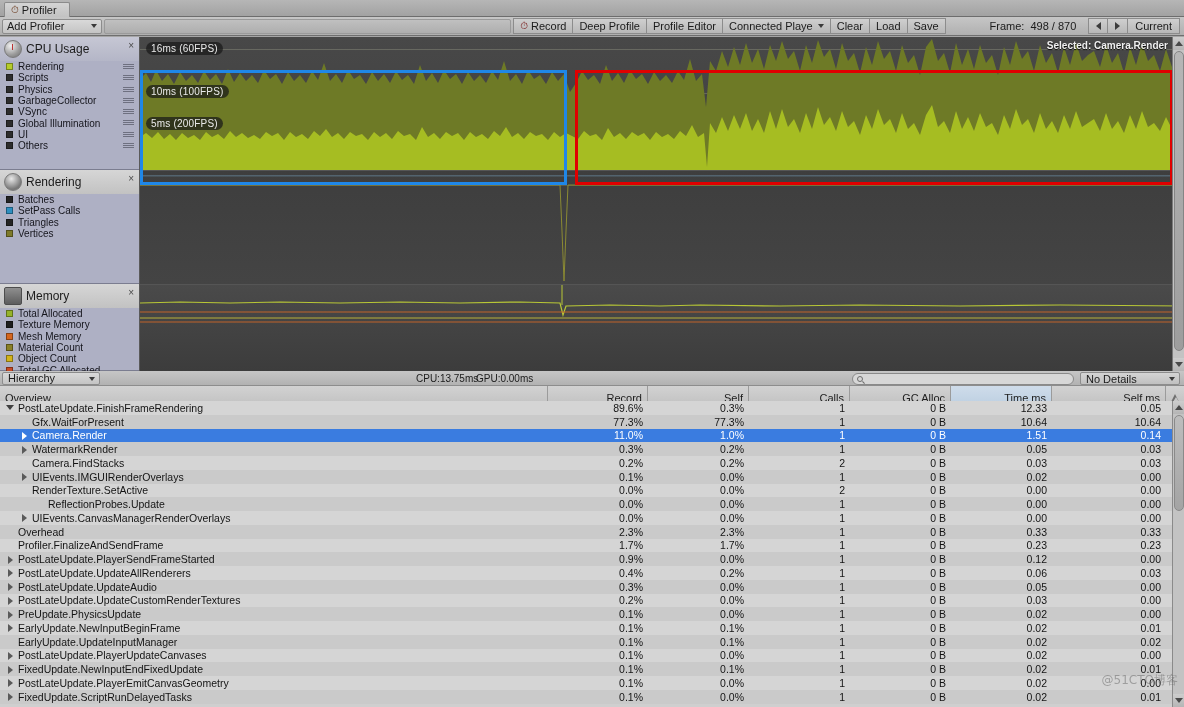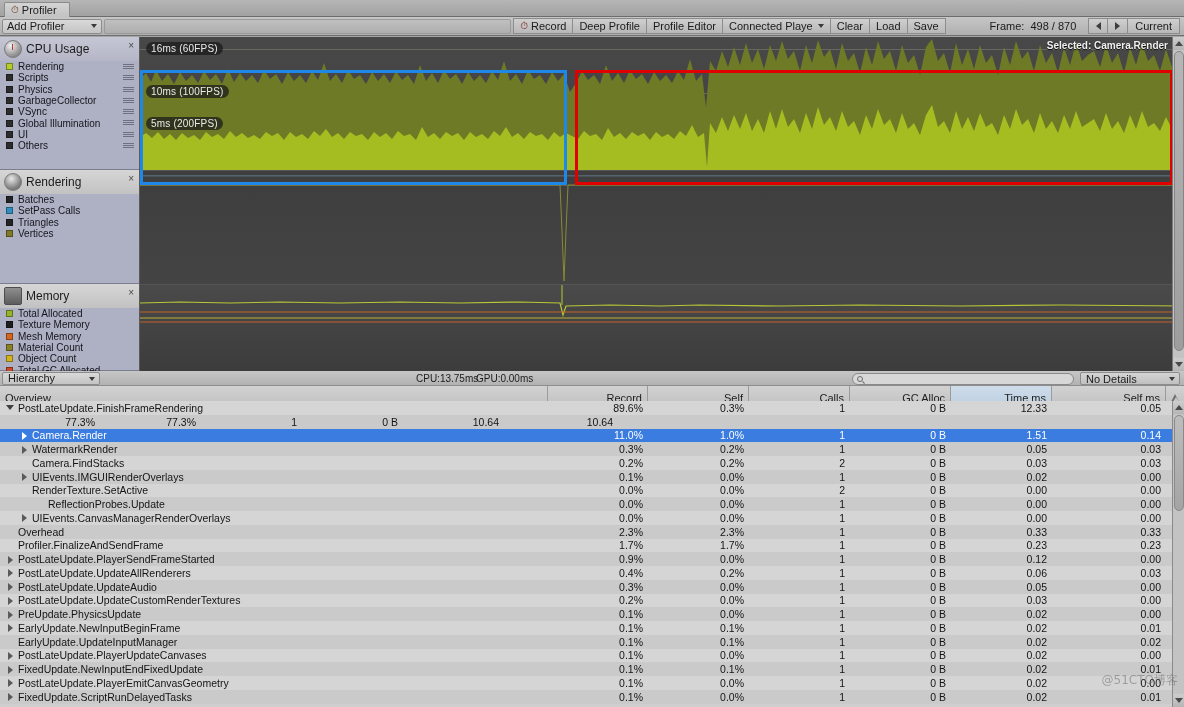--- a/index.html
+++ b/index.html
@@ -443,20 +443,24 @@
             <span>PostLateUpdate.FinishFrameRendering</span>
           </div>
           <div class="cell r" style="width: 100px;">89.6%</div>
           <div class="cell r" style="width: 101px;">0.3%</div>
           <div class="cell r" style="width: 101px;">1</div>
           <div class="cell r" style="width: 101px;">0 B</div>
           <div class="cell r" style="width: 101px;">12.33</div>
           <div class="cell r" style="width: 114px;">0.05</div>
         </div>
         <div class="row odd">
+          <div class="cell name" style="width: 548px; padding-left: 20px;">
+            <span class="fold "></span>
+            <span>Gfx.WaitForPresent</span>
+          </div>
           <div class="cell r" style="width: 100px;">77.3%</div>
           <div class="cell r" style="width: 101px;">77.3%</div>
           <div class="cell r" style="width: 101px;">1</div>
           <div class="cell r" style="width: 101px;">0 B</div>
           <div class="cell r" style="width: 101px;">10.64</div>
           <div class="cell r" style="width: 114px;">10.64</div>
         </div>
         <div class="row sel">
           <div class="cell name" style="width: 548px; padding-left: 20px;">
             <span class="fold right"></span>

